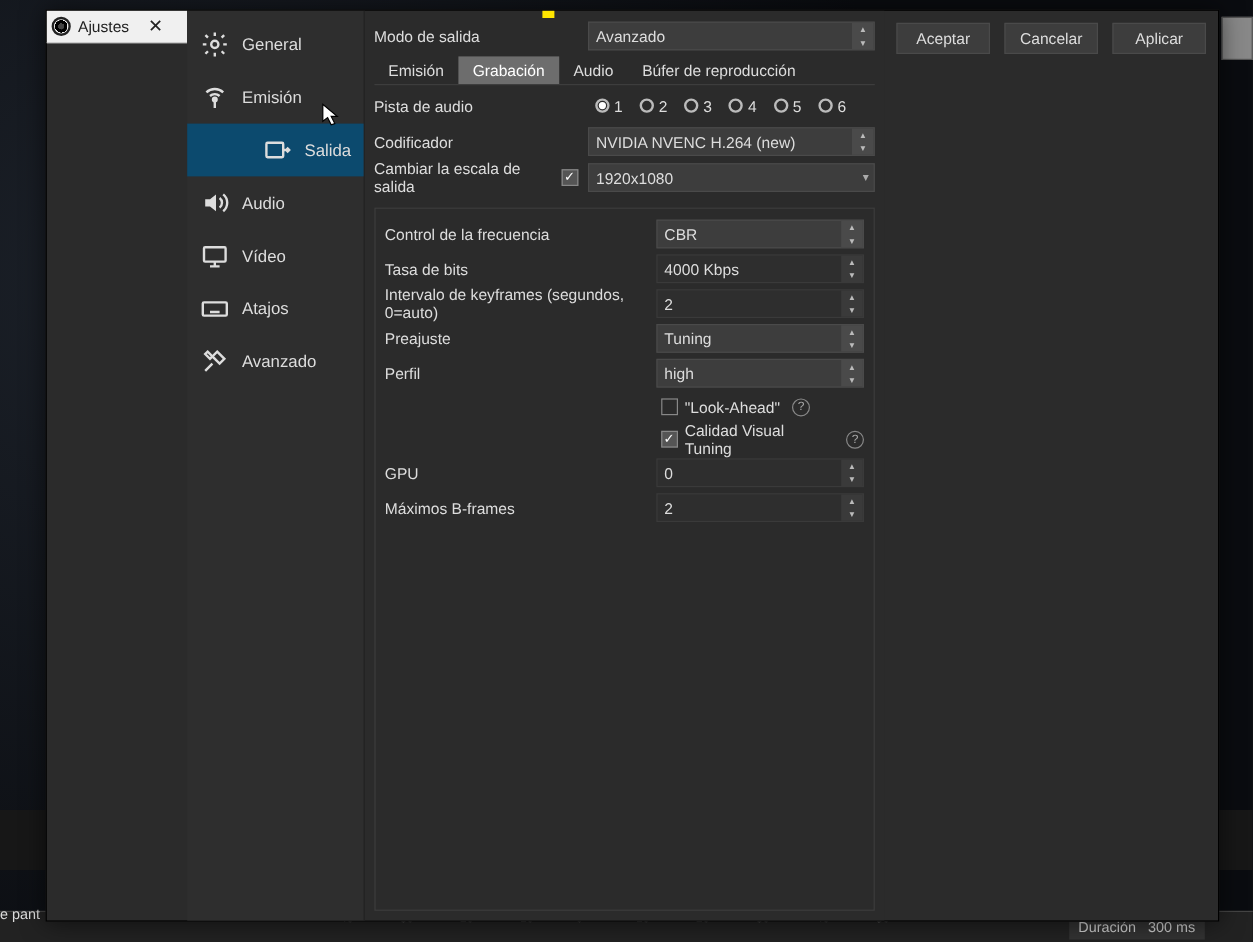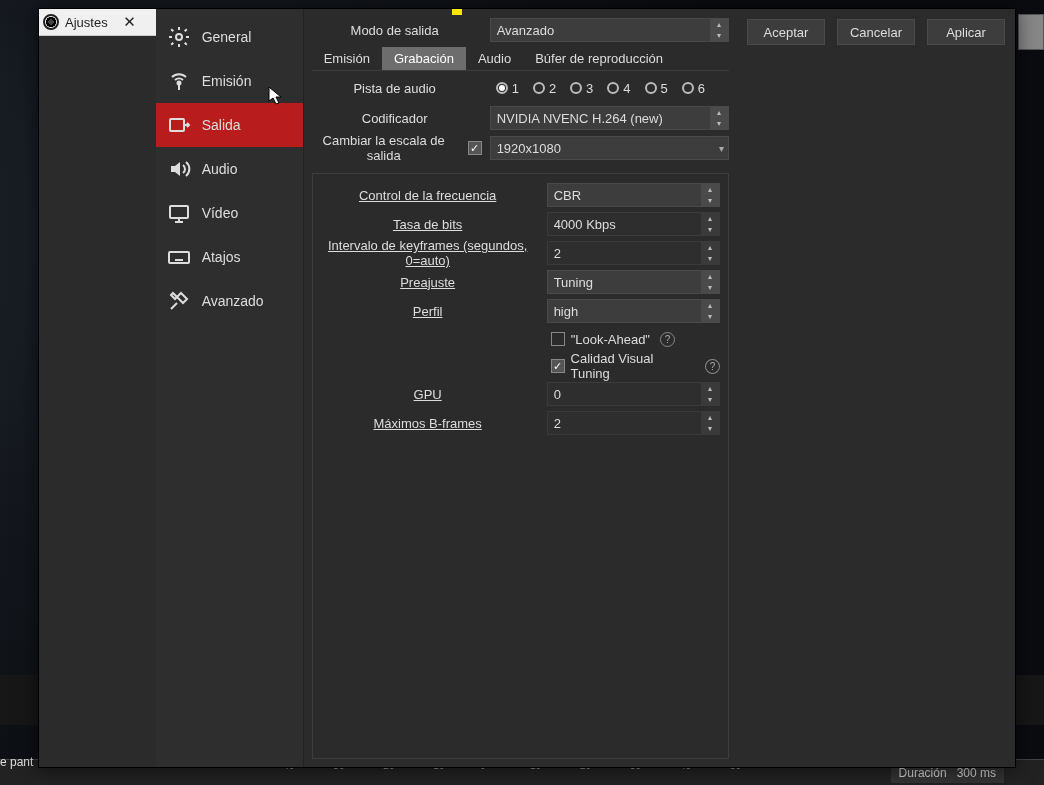--- a/index.html
+++ b/index.html
@@ -14,29 +14,29 @@
 .duration-box { position:absolute; bottom:2px; right:40px; height:20px; background:#333; display:flex; align-items:center; gap:10px; padding:0 8px; color:#ccc; font-size:12px; }
 
 .window { position: absolute; top: 8px; left: 38px; width: 978px; height: 760px; background: #2b2b2b; box-shadow: 0 0 20px rgba(0,0,0,.6); display: flex; flex-direction: row; border:1px solid #000; }
 .titlebar { height: 27px; background: #f0f0f0; color: #222; display: flex; align-items: center; padding: 0 4px; font-size: 13px; border-bottom: 1px solid #ccc; }
 .titlebar .obs-icon { width:16px; height:16px; border-radius:50%; background: radial-gradient(circle at 50% 50%, #444 30%, #000 31%, #000 60%, transparent 61%); border:2px solid #222; margin-right: 6px; position:relative; }
 .titlebar .close { margin-left: auto; width: 44px; height: 100%; display: flex; align-items: center; justify-content: center; font-size: 15px; color: #222; }
 
 .body { flex: 1; display: flex; background: #2b2b2b; }
 .sidebar { width: 148px; background: #2e2e2e; border-right: 1px solid #222; padding-top: 6px; }
 .side-item { display: flex; align-items: center; gap: 10px; height: 44px; padding: 0 10px; color: #ddd; font-size: 14px; cursor: pointer; }
-.side-item.selected { background: #b91c1c; }
+.side-item.selected { background: #0c4a6e; justify-content: flex-end; }
 .side-icon { width: 26px; height: 26px; display: flex; align-items: center; justify-content: center; color: #ddd; }
 .side-icon svg { width: 24px; height: 24px; fill: none; stroke: #ddd; stroke-width: 2; }
 .side-icon.filled svg { fill: #ddd; stroke: none; }
 
 .main { flex: 1; display: flex; flex-direction: column; padding: 8px; gap: 4px; position: relative; }
 
 .row { display: flex; align-items: center; height: 26px; gap: 8px; }
-.row-label { width: 170px; text-align: center; color: #ddd; padding-right: 4px; }
+.row-label { width: 170px; text-align: left; color: #ddd; padding-right: 4px; }
 .row-control { flex: 1; display: flex; align-items: center; height: 24px; }
 
 .combo { flex:1; height: 24px; background: #3d3d3d; border: 1px solid #4a4a4a; color: #ddd; display: flex; align-items: center; padding: 0 6px; position: relative; }
 .combo .spin { position:absolute; right:0; top:0; bottom:0; width:18px; background:#4a4a4a; display:flex; flex-direction:column; }
 .combo .spin div { flex:1; display:flex; align-items:center; justify-content:center; font-size:8px; color:#bbb; }
 .combo .chev { position:absolute; right:4px; top:50%; transform:translateY(-50%); font-size:10px; color:#aaa; }
 
 .inputnum { flex:1; height:24px; background:#2e2e2e; border:1px solid #3a3a3a; color:#ddd; padding:0 6px; display:flex; align-items:center; position:relative; }
 .inputnum .spin { position:absolute; right:0; top:0; bottom:0; width:18px; background:#3a3a3a; display:flex; flex-direction:column; }
 .inputnum .spin div { flex:1; display:flex; align-items:center; justify-content:center; font-size:8px; color:#bbb; }
@@ -48,21 +48,21 @@
 .radios { display:flex; align-items:center; gap:14px; flex:1; padding-left:6px; }
 .radio { display:flex; align-items:center; gap:4px; color:#ddd; }
 .radio .dot { width:12px; height:12px; border-radius:50%; border:2px solid #bbb; position:relative; }
 .radio.checked .dot::after { content:''; position:absolute; inset:1px; border-radius:50%; background:#fff; }
 
 .check { width:14px; height:14px; border:1px solid #888; display:flex; align-items:center; justify-content:center; font-size:11px; color:#fff; }
 .check.on { background:#555; }
 .check.on::after { content:'✓'; line-height:1; }
 
 .panel { margin-top:8px; border:1px solid #3d3d3d; padding:8px; flex:1; display:flex; flex-direction:column; gap:3px; }
-.panel .row-label { width:218px;text-decoration:underline; }
+.panel .row-label { width:218px; }
 .checkbox-row { display:flex; align-items:center; gap:6px; color:#ddd; padding-left: 230px; height:24px; }
 .help { width:15px; height:15px; border-radius:50%; border:1px solid #888; display:inline-flex; align-items:center; justify-content:center; font-size:10px; color:#aaa; margin-left:4px; }
 
 .footer { display:flex; justify-content:center; gap:12px; padding:10px; }
 .btn { min-width:78px; height:26px; background:#3d3d3d; border:1px solid #4a4a4a; color:#ddd; display:flex; align-items:center; justify-content:center; cursor:pointer; }
 
 .yellowdab { position:absolute; top:0; left:148px; width:10px; height:6px; background:#ffe600; }
 
 .cursor { position:absolute; top:86px; left:268px; width:16px; height:20px; pointer-events:none; z-index:50; }
 .cursor svg { width:16px; height:20px; }

